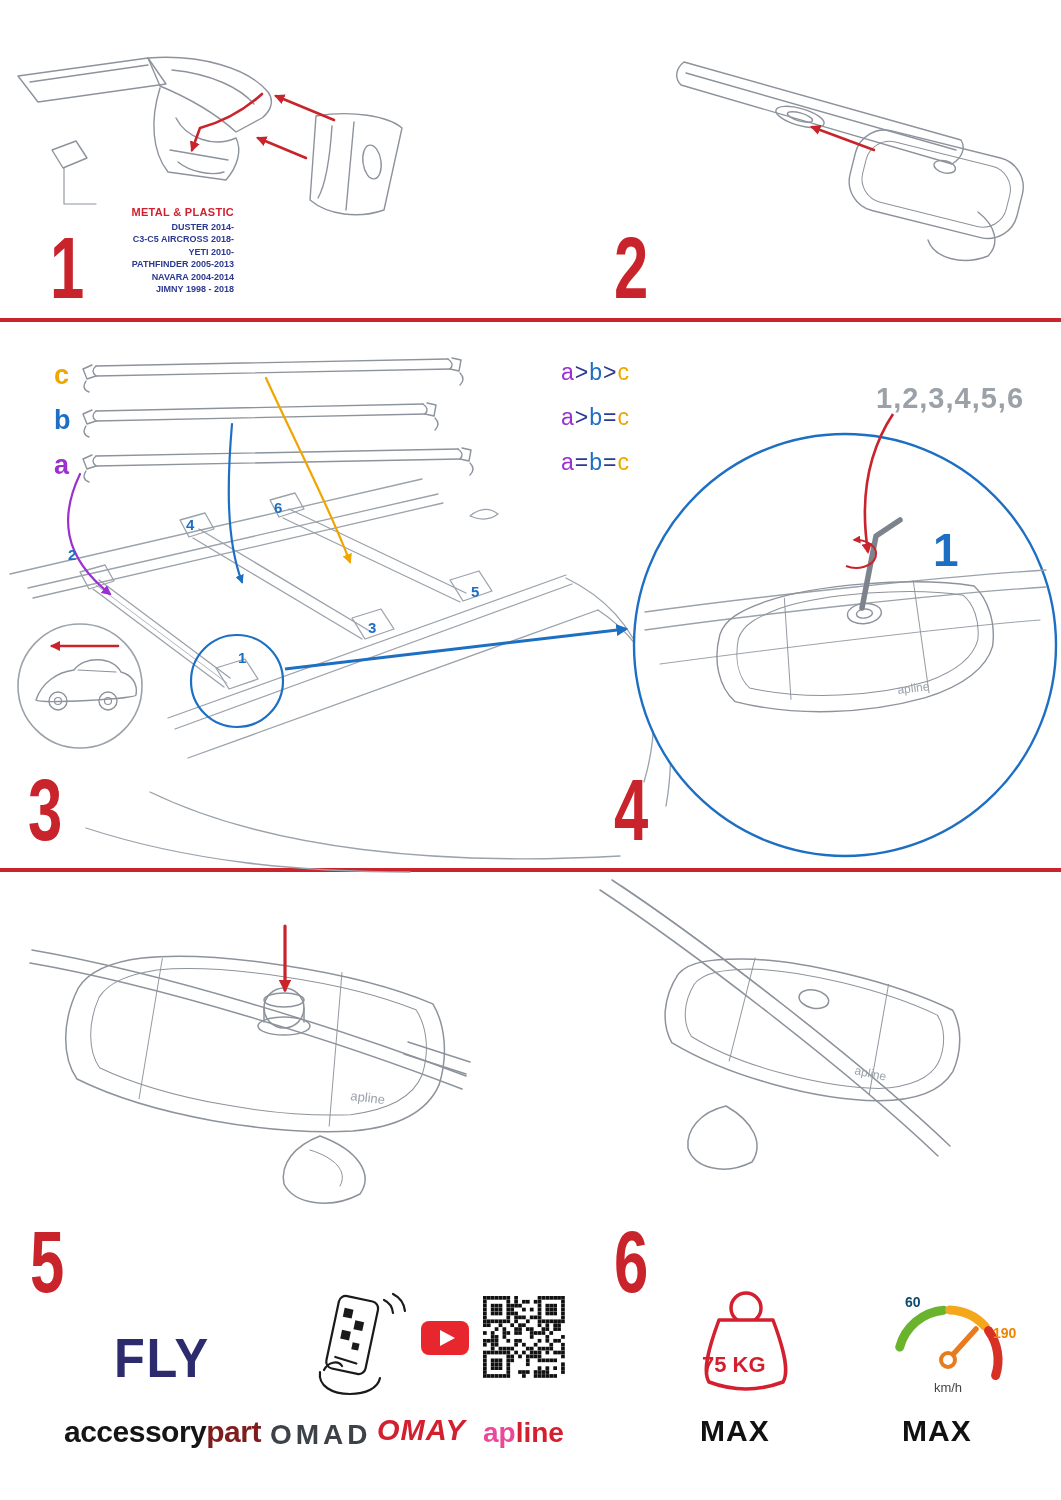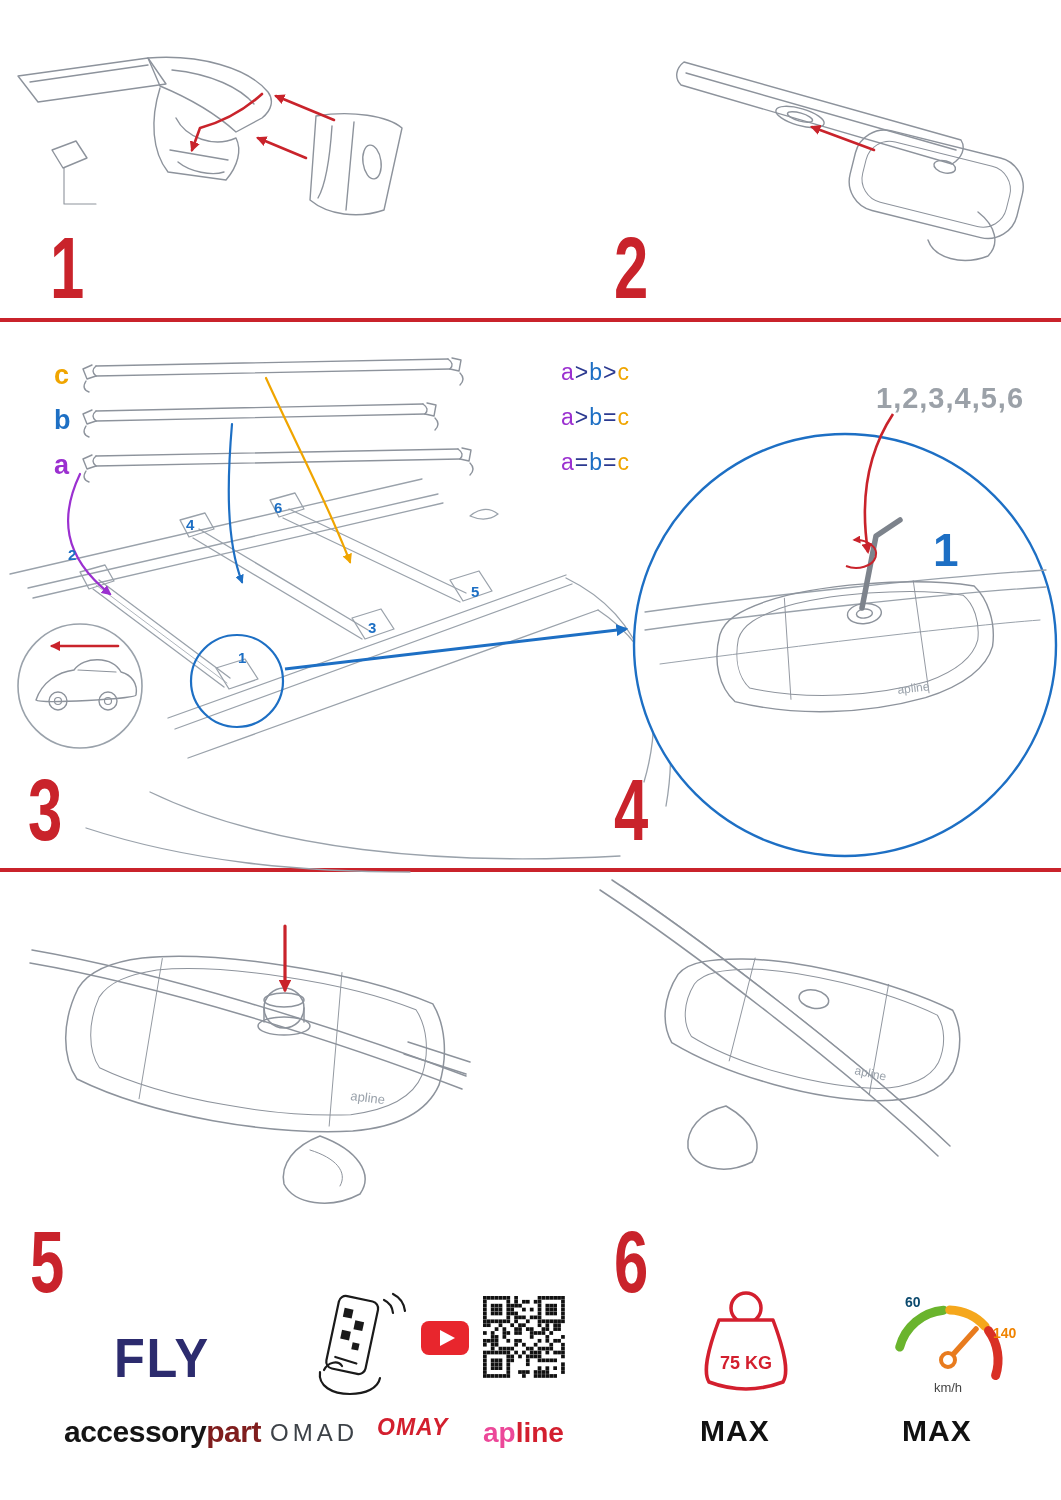--- a/index.html
+++ b/index.html
@@ -15,25 +15,25 @@
   .barletter{font-size:27px;font-weight:700}
   .c-or{color:#f0a500}.c-bl{color:#1d6fc4}.c-pu{color:#9b30d0}
   .formula{font-size:23px;font-weight:400;letter-spacing:1px}
   .fa{color:#9b30d0}.fb{color:#1d6fc4}.fc{color:#f0a500}.fop{color:#2b3990}
   .seq{font-size:29px;color:#9ba1a8;letter-spacing:1px;font-weight:600}
   .callout{font-size:46px;font-weight:700;color:#1d6fc4}
   .pos{font-size:15px;font-weight:700;color:#1d6fc4}
   .fly{font-size:56px;font-weight:700;color:#2c2b6e;letter-spacing:2px;transform:scaleX(.9);transform-origin:left top}
   .brandline{font-size:30px;font-weight:700;letter-spacing:-.5px;color:#151515}
   .brandline .red{color:#7f1d1d}
-  .omad{font-size:24px;font-weight:400;color:#3d4248;letter-spacing:4px}
-  .omay{font-size:23px;font-weight:800;font-style:italic;color:#d31f2e;letter-spacing:1px}
+  .omad{font-size:28px;font-weight:700;color:#3d4248;letter-spacing:4px}
+  .omay{font-size:29px;font-weight:800;font-style:italic;color:#d31f2e;letter-spacing:1px}
   .apline{font-size:28px;font-weight:700}
   .apline .gray{color:#ec4899}.apline .red{color:#d31f2e}
-  .wval{width:88px;text-align:center;font-size:18px;font-weight:700;color:#d31f2e}
+  .wval{width:88px;font-size:22px;font-weight:700;color:#d31f2e}
   .maxlbl{width:92px;text-align:left;font-size:30px;font-weight:700;color:#111;letter-spacing:1px}
   .sp60{font-size:14px;font-weight:700;color:#0c4a6e}
   .sp120{font-size:14px;font-weight:700;color:#f08300}
   .kmh{width:80px;text-align:center;font-size:13px;color:#444}
 </style>
 </head>
 <body>
 
 <div class="page">
 
@@ -494,20 +494,29 @@
   </g>
 </svg>
 
 <div class="t stepnum" style="left:50px;top:224px">1</div>
 <div class="t stepnum" style="left:614px;top:224px">2</div>
 <div class="t stepnum" style="left:28px;top:766px">3</div>
 <div class="t stepnum" style="left:614px;top:766px">4</div>
 <div class="t stepnum" style="left:30px;top:1218px">5</div>
 <div class="t stepnum" style="left:614px;top:1218px">6</div>
 
+<div class="fitment">
+  <div class="material">METAL &amp; PLASTIC</div>
+  <div class="model">DUSTER 2014-</div>
+  <div class="model">C3-C5 AIRCROSS 2018-</div>
+  <div class="model">YETI 2010-</div>
+  <div class="model">PATHFINDER 2005-2013</div>
+  <div class="model">NAVARA 2004-2014</div>
+  <div class="model">JIMNY 1998 - 2018</div>
+</div>
 
 <div class="t barletter c-or" style="left:54px;top:362px">c</div>
 <div class="t barletter c-bl" style="left:54px;top:407px">b</div>
 <div class="t barletter c-pu" style="left:54px;top:452px">a</div>
 
 <div class="t formula" style="left:561px;top:361px"><span class="fa">a</span><span class="fop">&gt;</span><span class="fb">b</span><span class="fop">&gt;</span><span class="fc">c</span></div>
 <div class="t formula" style="left:561px;top:406px"><span class="fa">a</span><span class="fop">&gt;</span><span class="fb">b</span><span class="fop">=</span><span class="fc">c</span></div>
 <div class="t formula" style="left:561px;top:451px"><span class="fa">a</span><span class="fop">=</span><span class="fb">b</span><span class="fop">=</span><span class="fc">c</span></div>
 
 <div class="t seq" style="left:876px;top:384px">1,2,3,4,5,6</div>
@@ -522,17 +531,17 @@
 
 <div class="t fly" style="left:114px;top:1330px">FLY</div>
 <div class="t brandline" style="left:64px;top:1417px"><span>accessory</span><span class="red">part</span></div>
 <div class="t omad" style="left:270px;top:1421px">OMAD</div>
 <div class="t omay" style="left:377px;top:1416px">OMAY</div>
 <div class="t apline" style="left:483px;top:1419px"><span class="gray">ap</span><span class="red">line</span></div>
 
 <div class="t wval" style="left:702px;top:1354px">75 KG</div>
 <div class="t maxlbl" style="left:700px;top:1416px">MAX</div>
 <div class="t sp60" style="left:905px;top:1295px">60</div>
-<div class="t sp120" style="left:993px;top:1326px">140</div>
+<div class="t sp120" style="left:993px;top:1326px">190</div>
 <div class="t kmh" style="left:908px;top:1381px">km/h</div>
 <div class="t maxlbl" style="left:902px;top:1416px">MAX</div>
 
 </div>
 
 </body></html>

